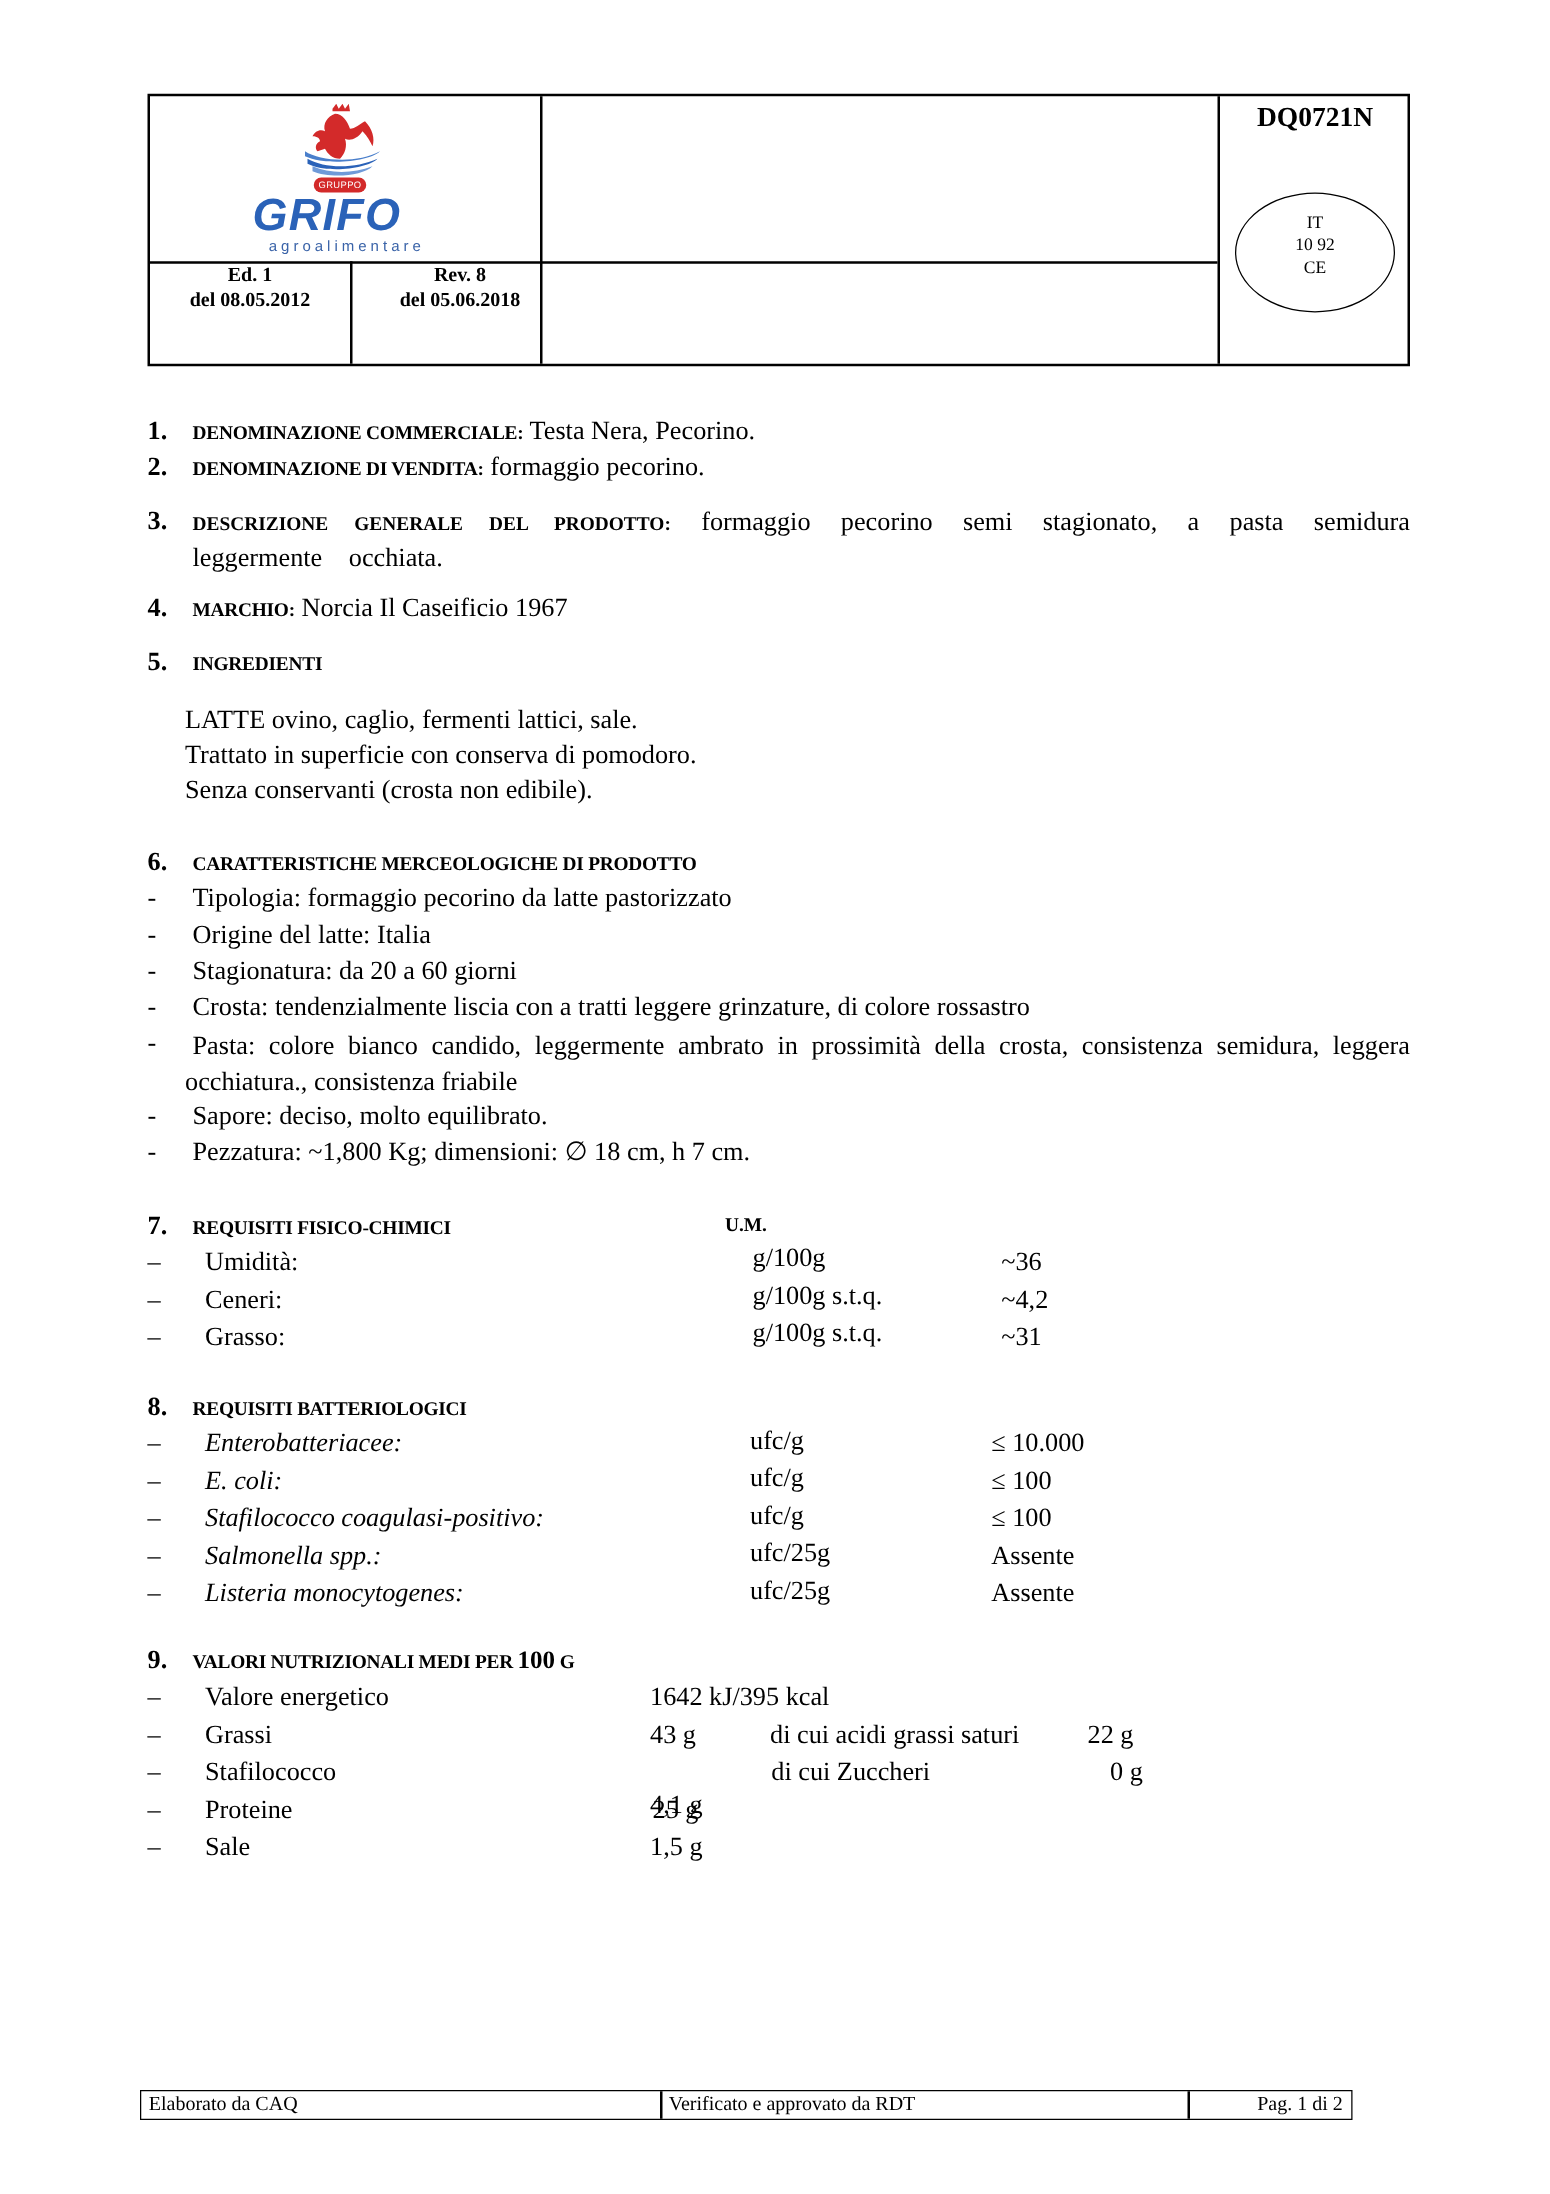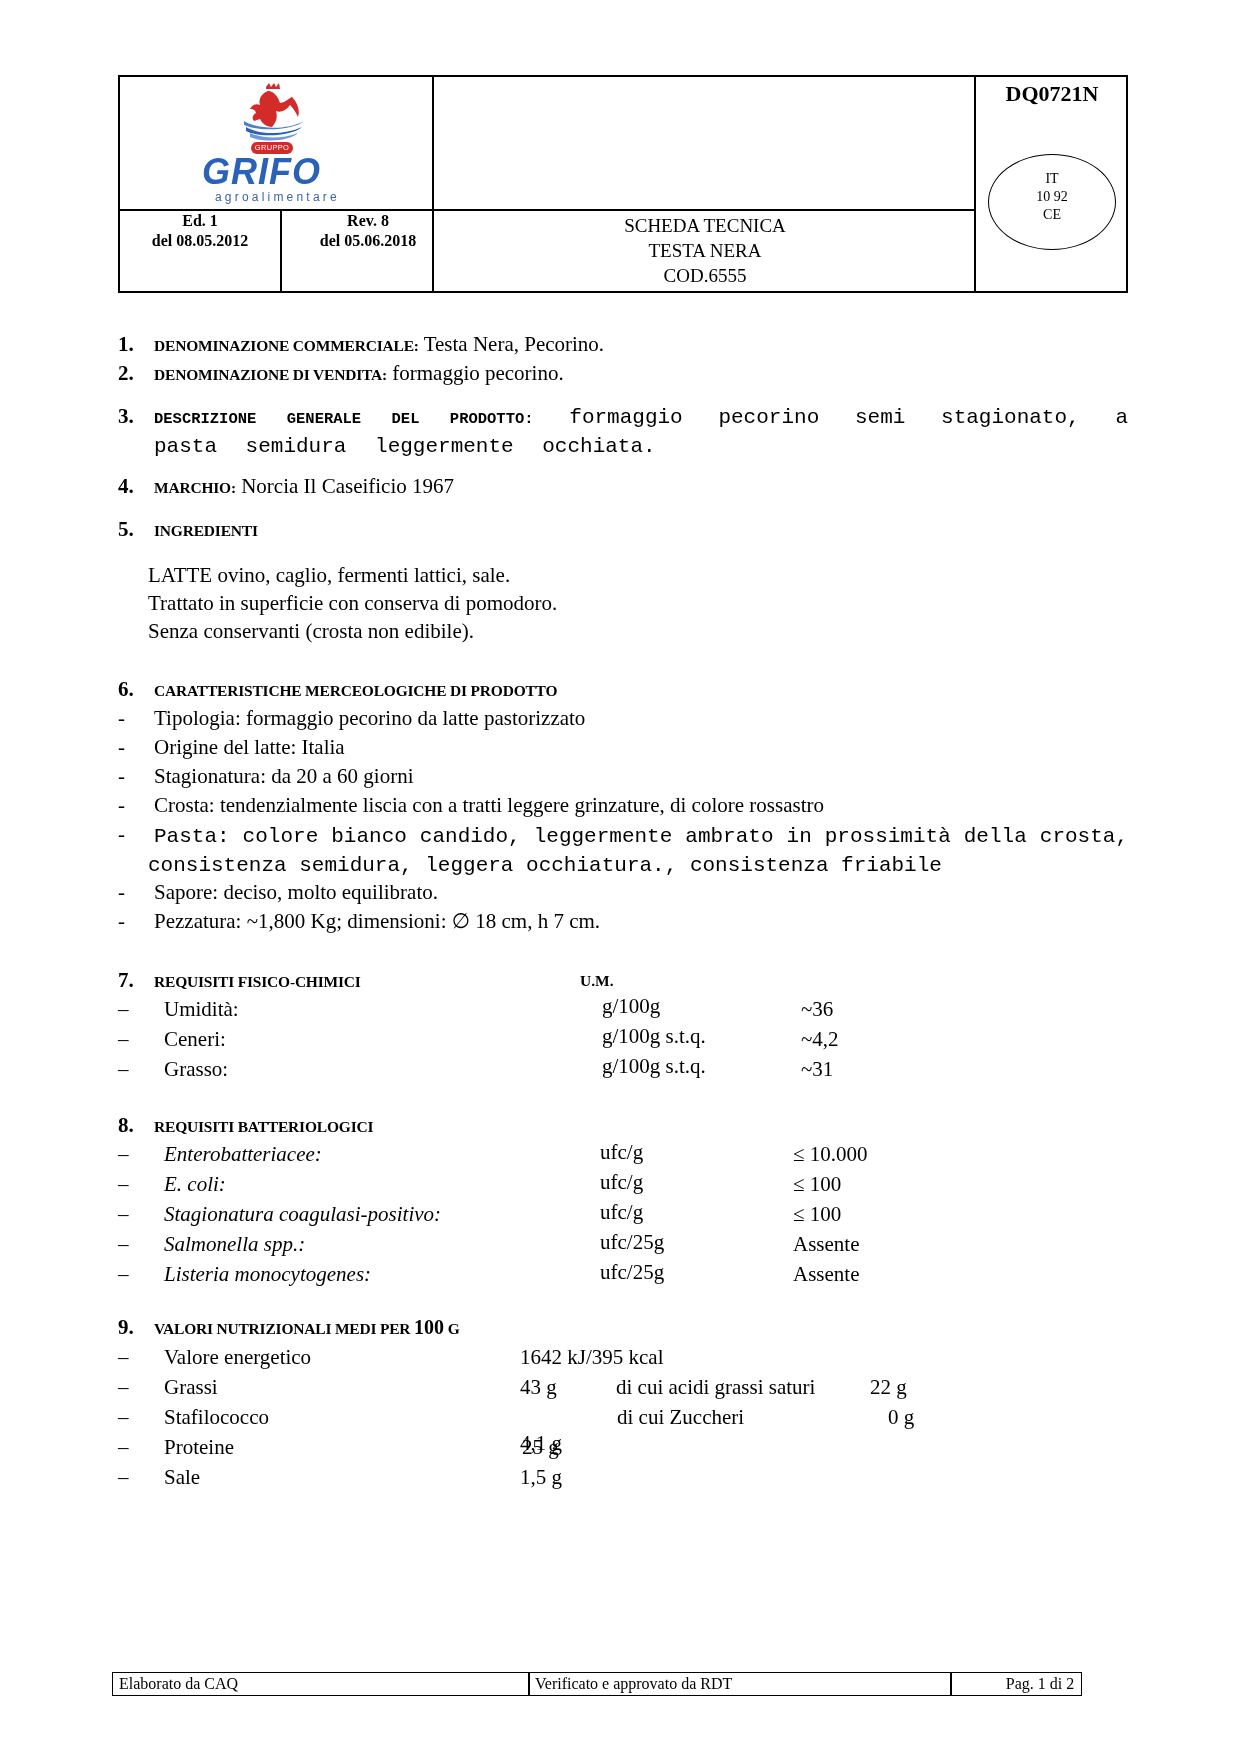--- a/index.html
+++ b/index.html
@@ -19,21 +19,21 @@
   .doc-title { position: absolute; left: 316px; width: 538px; top: 4px; text-align: center; font-weight: bold; font-size: 22px; }
   .doc-code { position: absolute; left: 856px; width: 152px; top: 4px; text-align: center; font-weight: bold; font-size: 22px; }
   .scheda { position: absolute; left: 316px; width: 538px; top: 136px; text-align: center; font-size: 19px; line-height: 25px; }
   .stamp { position: absolute; left: 868px; top: 77px; width: 128px; height: 96px; border: 1.5px solid #000; border-radius: 50%; box-sizing: border-box; text-align: center; font-size: 14px; line-height: 18px; padding-top: 15px; }
 
   
   .sec-head { position: absolute; left: 118px; font-size: 19px; }
   .sec-head .num { font-weight: bold; font-size: 21px; display: inline-block; width: 36px; }
   .sec-head .lbl { font-weight: bold; font-size: 15.5px; letter-spacing: -0.2px; }
   .sec-head .val { font-size: 21px; }
-  .just { position: absolute; left: 154px; width: 974px; font-size: 21px; text-align: justify; line-height: 27px; font-family: Liberation Mono, monospace; }
+  .just { position: absolute; left: 154px; width: 974px; font-size: 21px; text-align: justify; line-height: 27px; }
   .plain { position: absolute; font-size: 21px; white-space: nowrap; }
   .dash-row { position: absolute; left: 118px; font-size: 21px; white-space: nowrap; }
   .dash { display: inline-block; width: 36px; }
   .itl { font-style: italic; }
 
   
   .footer { position: absolute; left: 112px; top: 1637px; width: 970px; height: 24px; border: 1.5px solid #000; box-sizing: border-box; font-size: 16px; margin-top: 35px; }
   .footer .cell { position: absolute; top: 0; height: 21px; line-height: 21px; }
   .footer .fv { position: absolute; top: 0; bottom: 0; width: 1.5px; background: #000; }
 </style>
@@ -67,25 +67,20 @@
     <div>Ed. 1</div>
     <div>del 08.05.2012</div>
   </div>
   <div class="ed-cell" style="left:162px; width:150px;margin-left:11px;">
     <div>Rev. 8</div>
     <div>del 05.06.2018</div>
   </div>
 
   <div class="doc-code">DQ0721N</div>
 
-  <div class="scheda">
-    <div>SCHEDA TECNICA</div>
-    <div>TESTA NERA</div>
-    <div>COD.6555</div>
-  </div>
 
   <div class="stamp">
     <div>IT</div>
     <div>10 92</div>
     <div>CE</div>
   </div>
 </div>
 
 <div class="sec-head" style="top:318px;margin-top:14px;">
   <span class="num">1.</span><span class="lbl">DENOMINAZIONE COMMERCIALE:</span><span class="val"> Testa Nera, Pecorino.</span>
@@ -147,21 +142,21 @@
 </div>
 
 <div class="dash-row" style="top:1142px;"><span class="dash" style="width:46px;">–</span><span class="itl">Enterobatteriacee:</span></div>
 <div class="plain" style="left:600px; top:1140px;">ufc/g</div>
 <div class="plain" style="left:793px; top:1142px;">≤ 10.000</div>
 
 <div class="dash-row" style="top:1172px;"><span class="dash" style="width:46px;">–</span><span class="itl">E. coli:</span></div>
 <div class="plain" style="left:600px; top:1170px;">ufc/g</div>
 <div class="plain" style="left:793px; top:1172px;">≤ 100</div>
 
-<div class="dash-row" style="top:1202px;"><span class="dash" style="width:46px;">–</span><span class="itl">Stagionatura coagulasi-positivo:</span></div>
+<div class="dash-row" style="top:1202px;"><span class="dash" style="width:46px;">–</span><span class="itl">Stafilococco coagulasi-positivo:</span></div>
 <div class="plain" style="left:600px; top:1200px;">ufc/g</div>
 <div class="plain" style="left:793px; top:1202px;">≤ 100</div>
 
 <div class="dash-row" style="top:1232px;"><span class="dash" style="width:46px;">–</span><span class="itl">Salmonella spp.:</span></div>
 <div class="plain" style="left:600px; top:1230px;">ufc/25g</div>
 <div class="plain" style="left:793px; top:1232px;">Assente</div>
 
 <div class="dash-row" style="top:1262px;"><span class="dash" style="width:46px;">–</span><span class="itl">Listeria monocytogenes:</span></div>
 <div class="plain" style="left:600px; top:1260px;">ufc/25g</div>
 <div class="plain" style="left:793px; top:1262px;">Assente</div>

